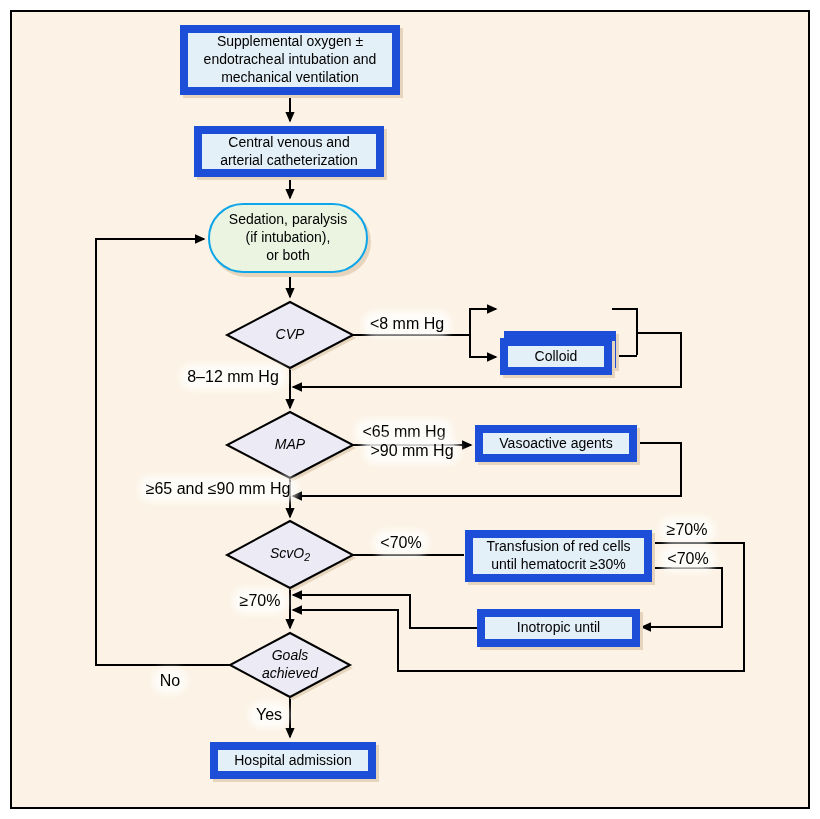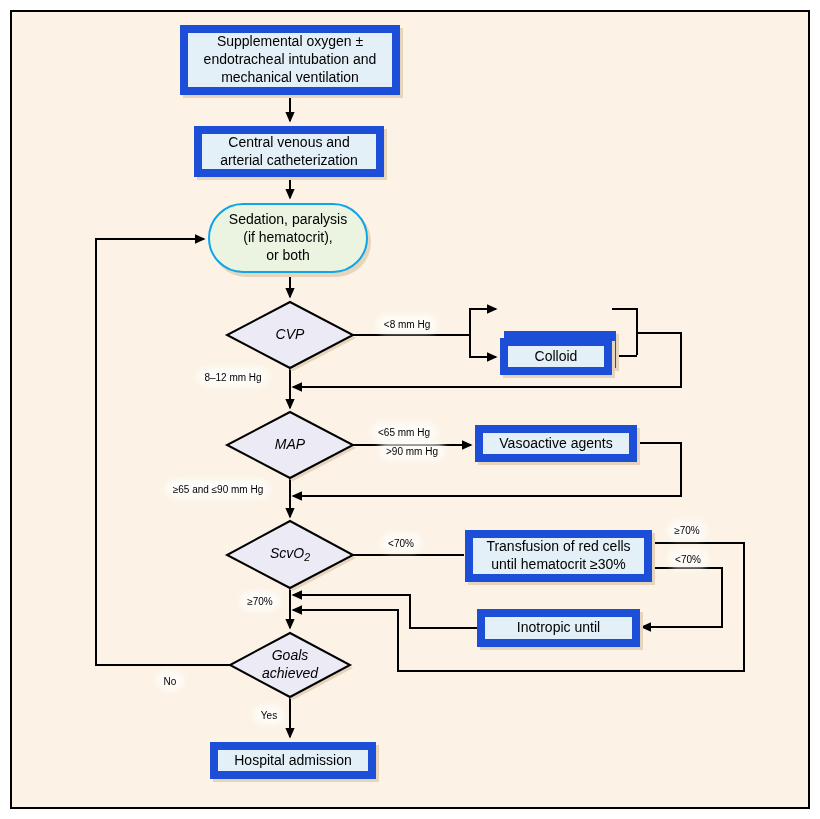--- a/index.html
+++ b/index.html
@@ -21,21 +21,21 @@
     background:var(--box-fill,#e4f0f8);border:8px solid #1d4ed8;
     box-shadow:3px 3px 0 var(--shadow,#e6d5bc);
   }
   .oval{
     background:var(--oval-fill,#eaf4e0);border:2px solid #0ea5e9;border-radius:36px;
     box-shadow:3px 4px 0 var(--shadow,#e6d5bc);
   }
   .dlabel{background:transparent;border:none;font-style:italic;}
   .elabel{
     position:absolute;z-index:3;transform:translate(-50%,-50%);
-    white-space:nowrap;font-size:10px;padding:0 3px;border-radius:8px;
+    white-space:nowrap;font-size:16px;padding:0 3px;border-radius:8px;
     background:rgba(255,255,255,0.72);box-shadow:0 0 6px 4px rgba(255,255,255,0.72);
   }
   .sub{font-size:10.5px;vertical-align:-3px;}
 </style>
 </head>
 <body>
 
 <div class="frame"></div>
 
 <svg class="wires" width="820" height="819" viewBox="0 0 820 819">
@@ -90,21 +90,21 @@
 <div class="node rect" style="left:194px;top:126px;width:190px;height:51px;">
   <div>
     <div>Central venous and</div>
     <div>arterial catheterization</div>
   </div>
 </div>
 
 <div class="node oval" style="left:208px;top:203px;width:160px;height:70px;">
   <div>
     <div>Sedation, paralysis</div>
-    <div>(if hematocrit),</div>
+    <div>(if intubation),</div>
     <div>or both</div>
   </div>
 </div>
 
 <div class="node dlabel" style="left:227px;top:302px;width:126px;height:66px;">
   <span>CVP</span>
 </div>
 
 <div class="node rect" style="left:504px;top:291px;width:112px;height:37px;margin-top:40px;">
   <span>Crystalloid</span>

